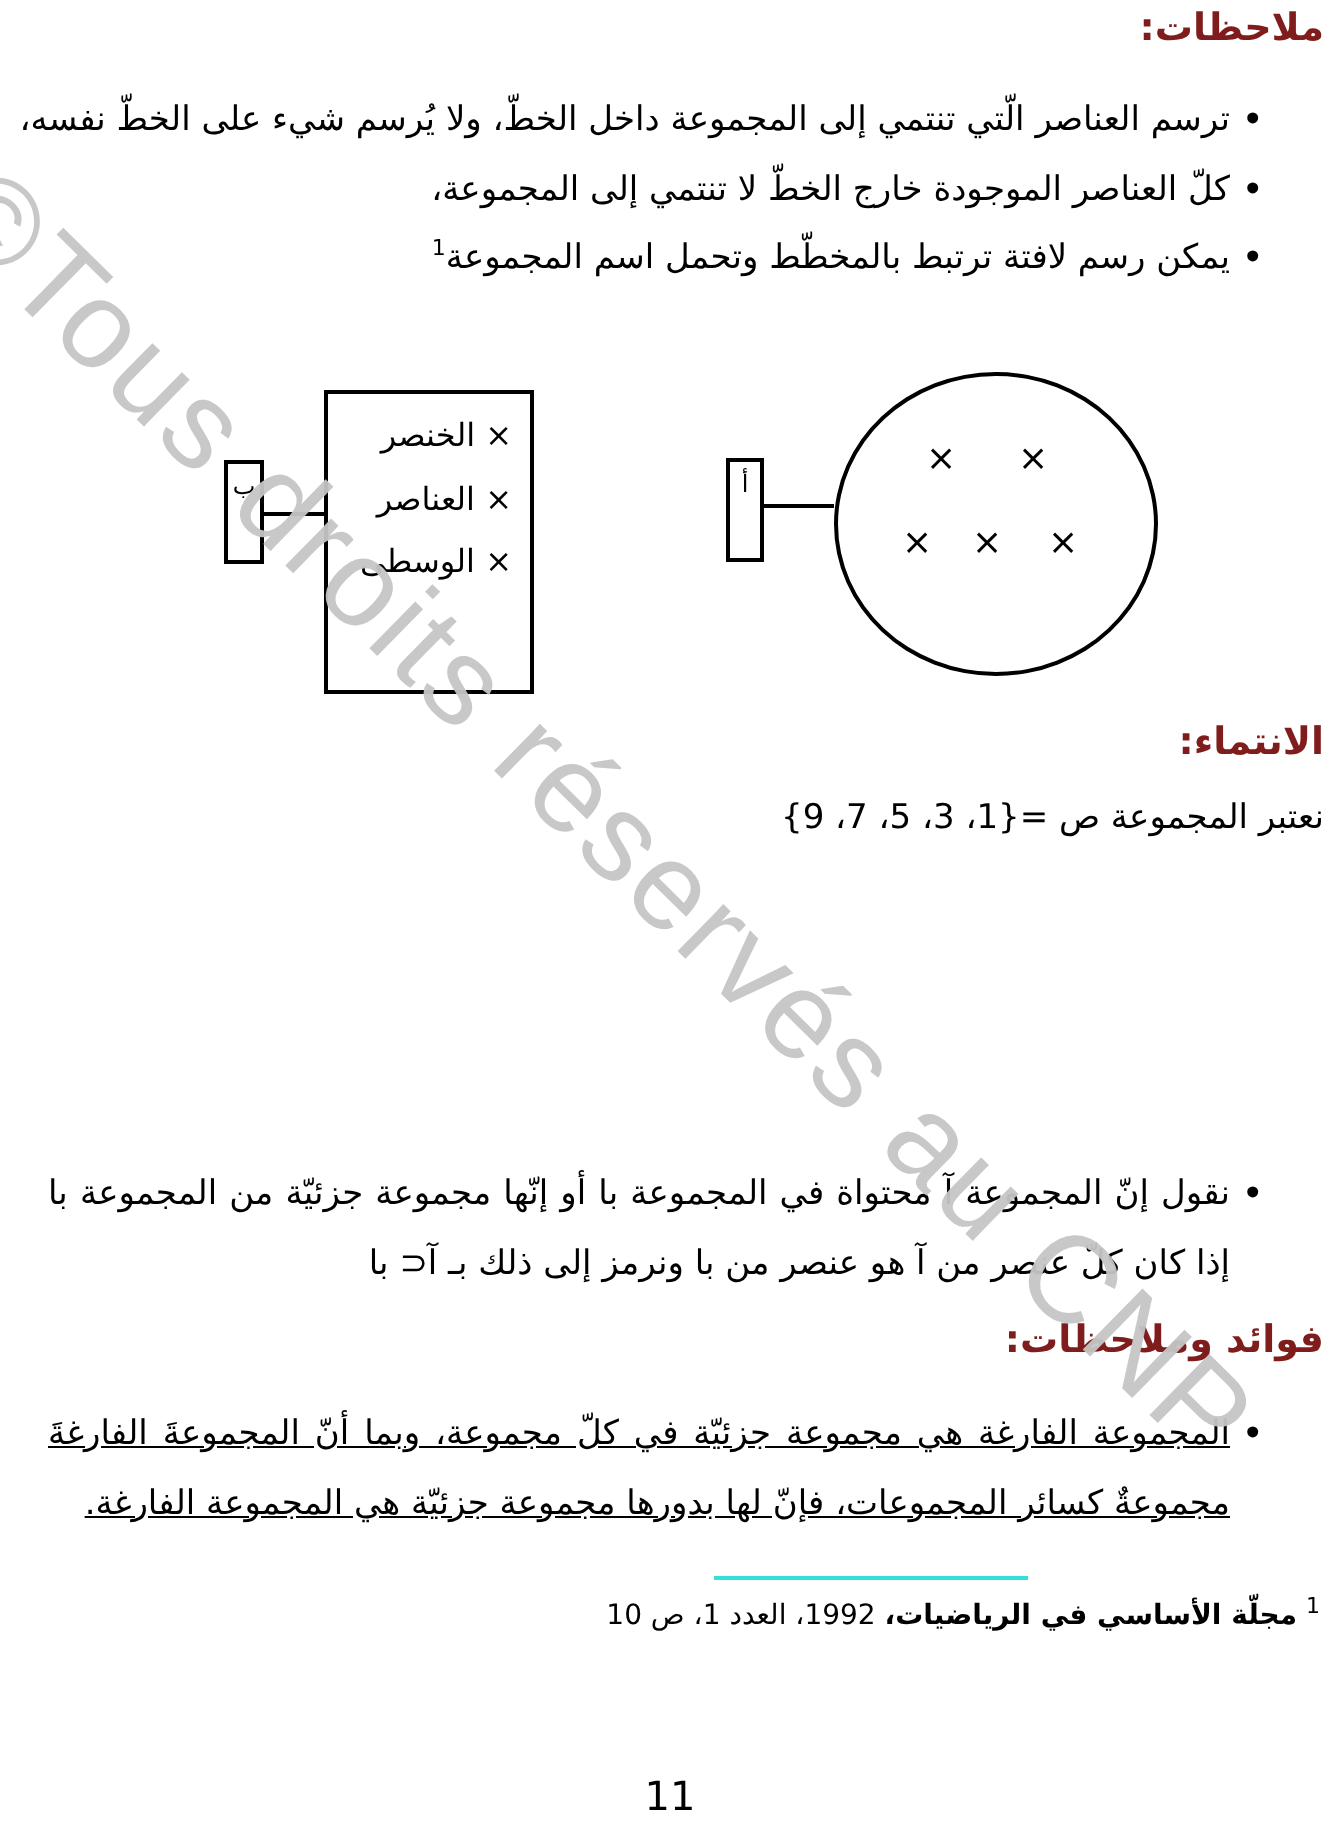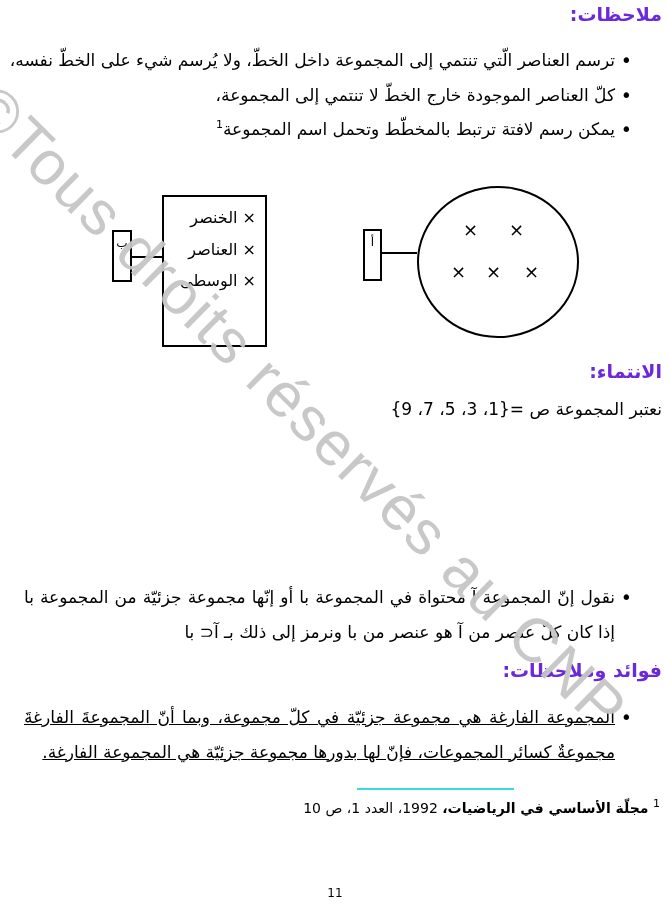--- a/index.html
+++ b/index.html
@@ -4,21 +4,21 @@
 <style>
   html,body { margin:0; padding:0; background:#888; }
   .page {
     position:relative; width:670px; height:918px; margin:0 auto;
     background:#ffffff; overflow:hidden;
     font-family:"DejaVu Sans", sans-serif; color:#000; direction:rtl;
   }
   
   .sec-heading {
     position:absolute; right:8px; font-size:19px; font-weight:bold;
-    color:#6d28d9; line-height:24px;
+    color:#7f1d1d; line-height:24px;
   }
   
   .blist { position:absolute; right:26px; left:12px; margin:12px; padding:0; list-style:none; }
   .blist li {
     position:relative; padding-right:17px; font-size:17px; line-height:34.5px;
     text-align:justify; text-align-last:right;
   }
   .blist li::before {
     content:"\2022"; position:absolute; right:0; top:0; font-size:19px;
   }
@@ -52,21 +52,21 @@
   .xm0 { left:463px; top:221px; }
   .xm1 { left:509px; top:221px; }
   .xm2 { left:451px; top:263px; }
   .xm3 { left:486px; top:263px; }
   .xm4 { left:524px; top:263px; }
   
   .footnote-rule { position:absolute; left:357px; top:788px; width:157px; height:2px; background:#35dfd8; }
   .footnote { position:absolute; right:10px; left:12px; top:796px; font-size:14px; line-height:24px; text-align:right; }
   .footnote b { font-weight:bold; }
   
-  .pageno { position:absolute; top:886px; left:0; width:100%; text-align:center; font-size:12px; direction:ltr; }
+  .pageno { position:absolute; top:886px; left:0; width:100%; text-align:center; font-size:20px; direction:ltr; }
   
   .watermark {
     position:absolute; left:6px; top:70px; z-index:6;
     transform:rotate(44.5deg); transform-origin:0 0;
     font-family:"Liberation Sans", sans-serif;
     font-size:62px; letter-spacing:2px; color:#c6c6c6; opacity:.95;
     white-space:nowrap; direction:ltr; pointer-events:none;
   }
   
   #h-notes      { top:2px; }

